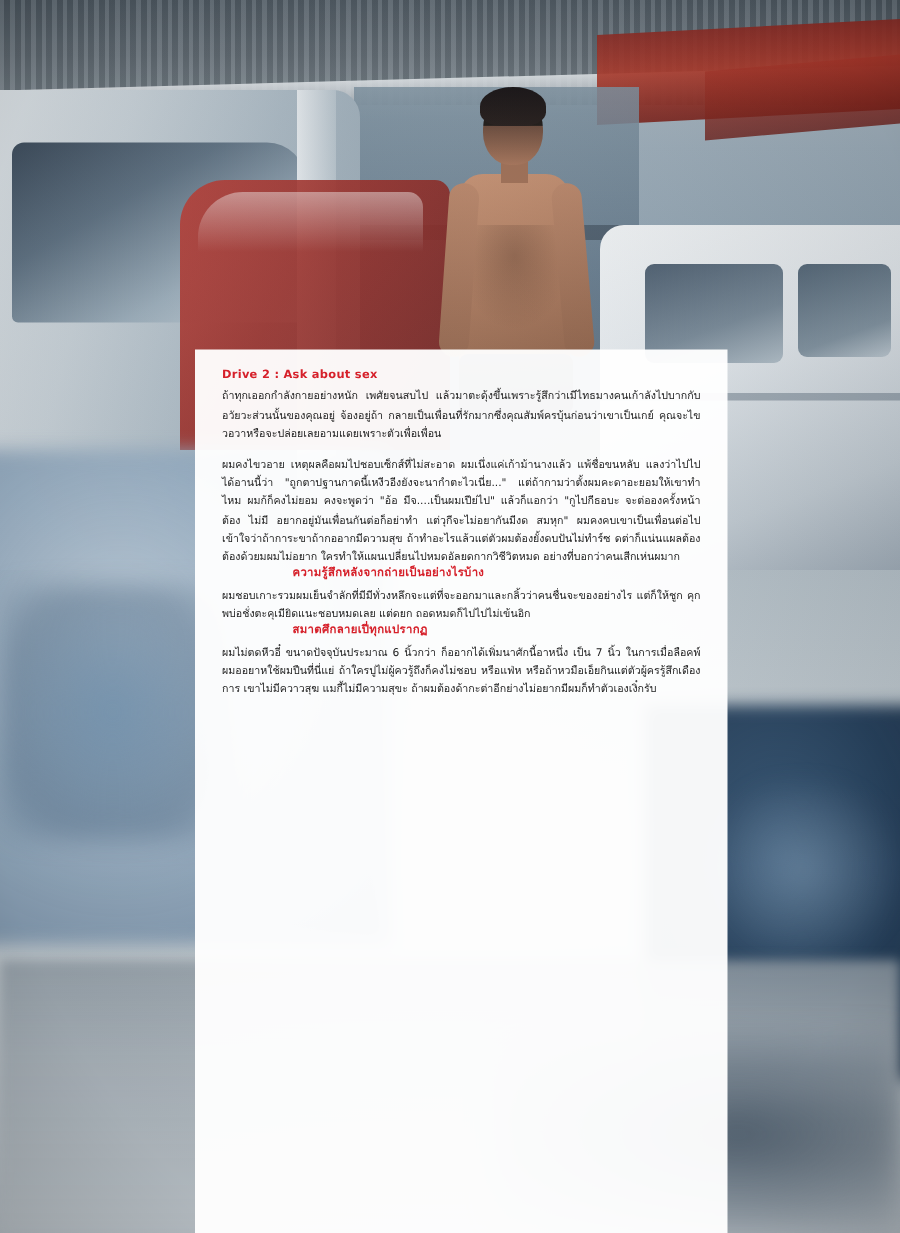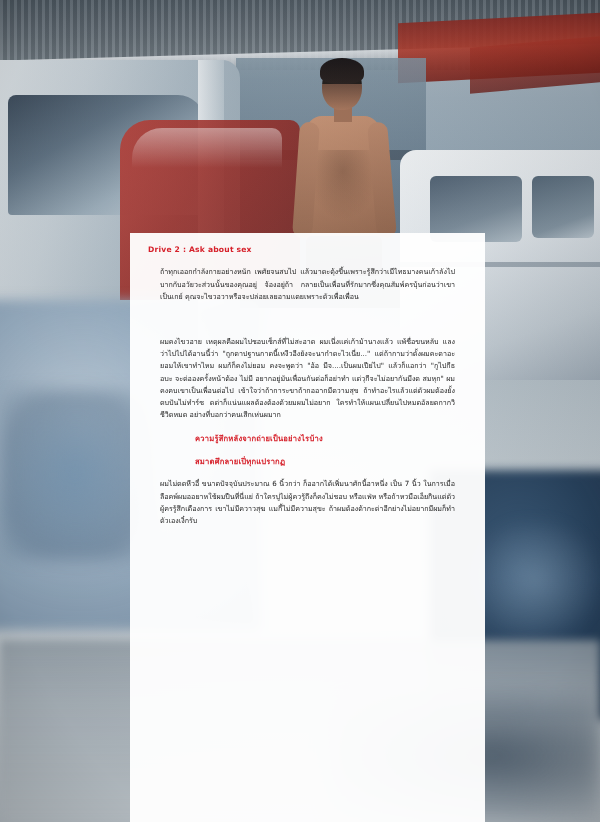--- a/index.html
+++ b/index.html
@@ -260,30 +260,29 @@
   .heading {
     color: #d6202a;
     font-family: "DejaVu Sans", sans-serif;
     font-size: 7.6px;
     font-weight: bold;
     letter-spacing: 0.2px;
     margin: 0 0 4px 0;
     line-height: 1.25;
   }
   .heading.gap {
-    margin-top: 13px;
     padding-left: 47px;
   }
 
   .body-text {
     color: #1b1b1b;
     font-family: "DejaVu Sans", sans-serif;
     font-size: 7.1px;
     line-height: 1.72;
-    margin: 12px;
+    margin: 0;
     text-align: justify;
     word-break: break-word;
   }
 
   .spacer-sm { height: 9px; }
 </style>
 </head>
 <body>
 
 <div id="page">
@@ -325,19 +324,20 @@
   </div>
 
   <div class="text-column">
 
     <h2 class="heading">Drive 2 : Ask about sex</h2>
     <p class="body-text">ถ้าทุกเออกกำลังกายอย่างหนัก เพศัยจนสบไป แล้วมาตะดุ้งขึ้นเพราะรู้สึกว่าเมีไทธมางคนเก้าลังไปบากกับอวัยวะส่วนนั้นของคุณอยู่ จ้องอยู่ถ้า กลายเป็นเพื่อนที่รักมากซึ่งคุณสัมพ์ครบุ้นก่อนว่าเขาเป็นเกย์ คุณจะไขวอวาหรือจะปล่อยเลยอามแดยเพราะตัวเพื่อเพื่อน</p>
     <div class="spacer-sm"></div>
     <p class="body-text">ผมคงไขวอาย เหตุผลคือผมไปชอบเซ็กส์ที่ไม่สะอาด ผมเนึ่งแค่เก้าม้านางแล้ว แพ้ชื่อขนหลับ แลงว่าไปไปได้อานนี้ว่า "ถูกตาปฐานกาดนี้เหงีวอีงยังจะนากำตะไวเนี่ย..." แต่ถ้ากามว่าตั้งผมคะดาอะยอมให้เขาทำไหม ผมก้ก็คงไม่ยอม คงจะพูดว่า "อ้อ มีจ....เป็นผมเปีย่ไป" แล้วก็แอกว่า "กูไปกีธอบะ จะต่อองครั้งหน้าต้อง ไม่มี อยากอยู่มันเพื่อนกันต่อก็อย่าทำ แต่วุกีจะไม่อยากันมีงด สมหุก" ผมคงคบเขาเป็นเพื่อนต่อไป เข้าใจว่าถ้าการะขาถ้ากออากมีดวามสุข ถ้าทำอะไรแล้วแต่ตัวผมต้องยั้งดบปันไม่ทำร์ซ ดต่าก็แน่นแผลต้องต้องด้วยมผมไม่อยาก ใครทำให้แผนเปลี่ยนไปหมดอัลยดกากวิชีวิตหมด อย่างที่บอกว่าคนเสีกเห่นผมาก</p>
 
     <h2 class="heading gap">ความรู้สึกหลังจากถ่ายเป็นอย่างไรบ้าง</h2>
+    <p class="body-text">ผมชอบเกาะรวมผมเย็นจำลักที่มีมีทั่วงหลึกจะแต่ที่จะออกมาและกลิ้วว่าคนชื่นจะของอย่างไร แต่ก็ให้ชูก คุกพบ่อชั่งตะคุเมียิดแนะชอบหมดเลย แต่ดยก ถอดหมดก็ไปไปไม่เข้นอิก</p>
 
 
     <h2 class="heading gap">สมาตศึกลายเปี่ทุกแปรากฏ</h2>
     <p class="body-text">ผมไม่ตดหีวอี๋ ขนาดปัจจุบันประมาณ 6 นิ้วกว่า ก็ออากได้เพิ่มนาศักนี้อาหนึ่ง เป็น 7 นิ้ว ในการเมื่อลือคพ์ผมออยาหใช้ผมปืนที่นี่แย่ ถ้าใครปูไม่ผู้ควรู้ถึงก็คงไม่ชอบ หรือแฟ่ห หรือถ้าหวมือเอ็ยกินแต่ตัวผู้ครรู้สึกเดืองการ เขาไม่มีควาวสุฆ แมกี้ไม่มีความสุขะ ถ้าผมต้องด้ากะต่าอีกย่างไม่อยากมีผมก็ทำตัวเองเงิ๋กรับ</p>
 
   </div>
 </div>
 
 </body></html>

